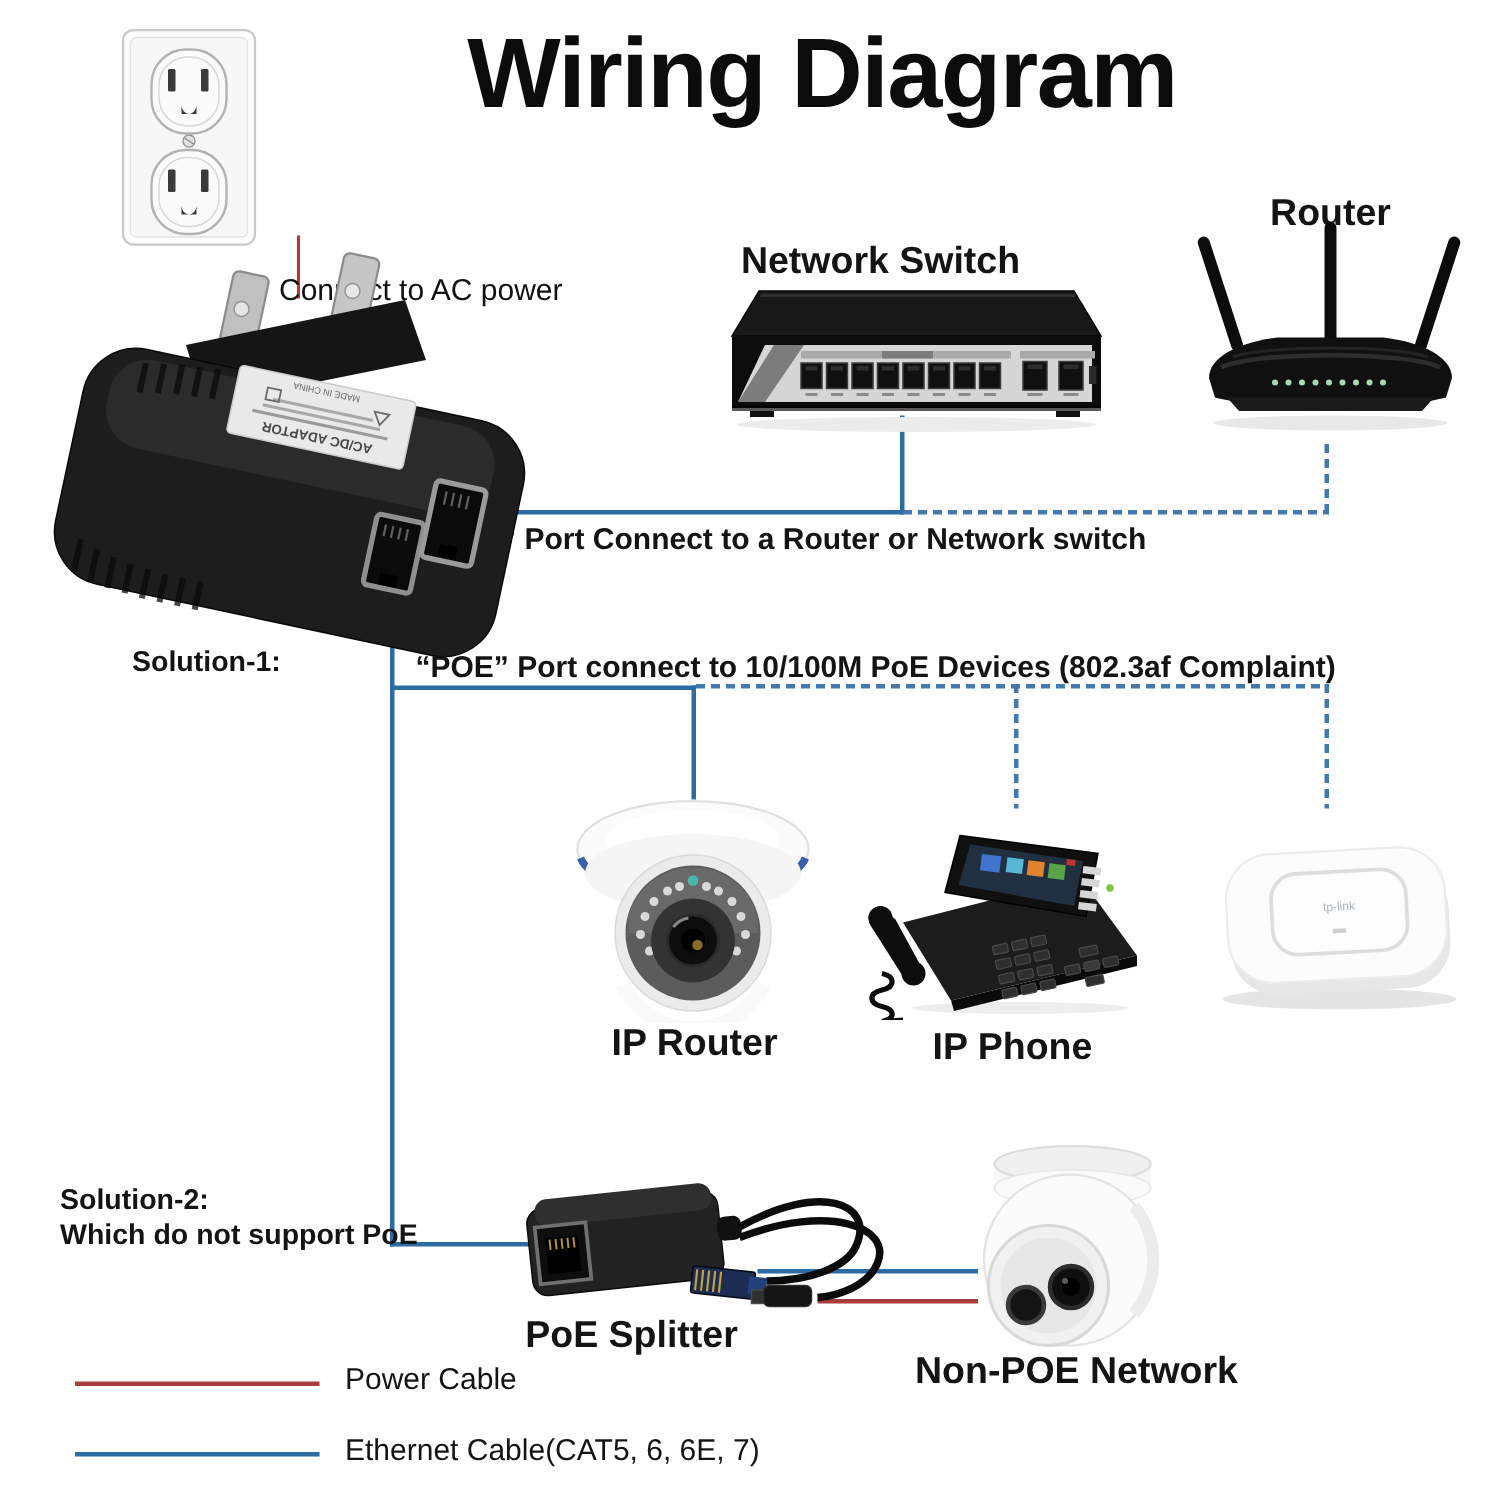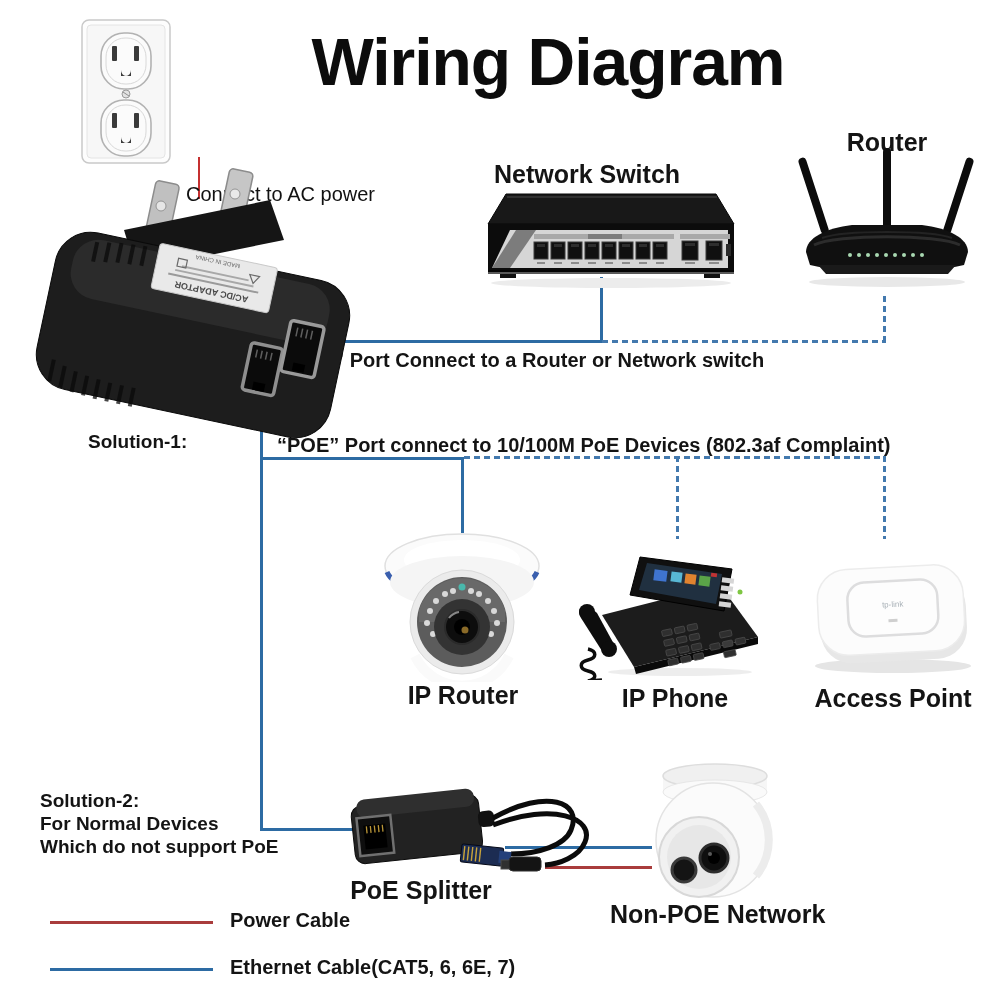--- a/index.html
+++ b/index.html
@@ -9,28 +9,28 @@
     --power-bright:#c53030;
     --text:#141414;
   }
   html,body{margin:0;padding:0;background:#fff;}
   #stage{
     position:relative;width:1000px;height:1000px;background:#ffffff;
     font-family:"Liberation Sans",sans-serif;color:var(--text);overflow:hidden;
   }
   .abs{position:absolute;}
   .title{
-    left:96px;right:0;top:24px;text-align:center;
+    left:96px;right:0;top:10px;text-align:center;
     font-size:66px;font-weight:700;letter-spacing:-1px;color:#0c0c0c;
   }
   .note{font-size:20px;font-weight:400;color:#111;}
   .callout{font-size:20px;font-weight:700;color:var(--text);white-space:nowrap;}
   .sol{font-size:19px;font-weight:700;line-height:23px;color:var(--text);}
   .devlabel{font-size:25px;font-weight:700;text-align:center;color:var(--text);white-space:nowrap;}
-  .legend-label{font-size:20px;font-weight:700;color:var(--text);}
+  .legend-label{font-size:20px;font-weight:400;color:var(--text);}
   .hline{position:absolute;height:3px;background:var(--ethernet);}
   .vline{position:absolute;width:3px;background:var(--ethernet);}
   .hdash{position:absolute;height:3px;background:repeating-linear-gradient(90deg,var(--ethernet-dash) 0 6px,transparent 6px 10px);}
   .vdash{position:absolute;width:3px;background:repeating-linear-gradient(180deg,var(--ethernet-dash) 0 6px,transparent 6px 10px);}
   .hred{position:absolute;height:3px;background:var(--power);}
   .vred{position:absolute;width:2px;background:var(--power-bright);}
   svg{display:block;}
 </style>
 </head>
 <body>
@@ -58,21 +58,20 @@
   <div class="abs title">Wiring Diagram</div>
   <div class="abs note" style="left:186px;top:183px;">Connect to AC power</div>
   <div class="abs callout" style="left:283px;top:349px;">“LAN” Port Connect to a Router or Network switch</div>
   <div class="abs callout" style="left:277px;top:434px;">“POE” Port connect to 10/100M PoE Devices (802.3af Complaint)</div>
 
   <div class="abs sol" style="left:40px;top:430px;margin-left:48px;">
     <div>Solution-1:</div>
   </div>
   <div class="abs sol" style="left:40px;top:789px;">
     <div>Solution-2:</div>
-    <div>For Normal Devices</div>
     <div>Which do not support PoE</div>
   </div>
 
   <svg class="abs" style="left:80px;top:18px;" width="92" height="147" viewBox="0 0 92 147">
     <rect x="2" y="2" width="88" height="143" rx="7" fill="#fdfdfd" stroke="#c9c9c9" stroke-width="1.5"></rect>
     <rect x="7" y="7" width="78" height="133" rx="4" fill="#f7f7f7" stroke="#e4e4e4"></rect>
     <g>
       <rect x="21" y="15" width="50" height="56" rx="23" fill="#fbfbfb" stroke="#b2b2b2" stroke-width="1.6"></rect>
       <rect x="26" y="20" width="40" height="46" rx="19" fill="none" stroke="#d8d8d8"></rect>
       <rect x="32" y="28" width="5" height="15" rx="1" fill="#3a3a3a"></rect>
@@ -322,21 +321,20 @@
   <svg class="abs" style="left:798px;top:553px;" width="190" height="126" viewBox="0 0 190 126">
     <ellipse cx="95" cy="113" rx="78" ry="7" fill="#e5e5e5"></ellipse>
     <g transform="rotate(-3 95 58)">
       <rect x="22" y="26" width="146" height="82" rx="30" fill="#e7e7e7"></rect>
       <rect x="20" y="14" width="146" height="86" rx="30" fill="#fcfcfc" stroke="#ececec" stroke-width="1.5"></rect>
       <rect x="50" y="28" width="90" height="54" rx="17" fill="#fdfdfd" stroke="#ddddde" stroke-width="2.5"></rect>
       <text x="95" y="54" text-anchor="middle" font-size="8" fill="#aab2b8" font-family="Liberation Sans, sans-serif">tp-link</text>
       <rect x="90" y="66" width="9" height="3" fill="#cfcfcf"></rect>
     </g>
   </svg>
-  <div class="abs devlabel" style="left:798px;top:684px;width:190px;">Access Point</div>
 
   <svg class="abs" style="left:343px;top:770px;" width="312" height="112" viewBox="0 0 312 112">
     <g transform="rotate(-6 75 60)">
       <rect x="10" y="30" width="128" height="58" rx="10" fill="#222222" stroke="#0c0c0c"></rect>
       <rect x="16" y="24" width="118" height="18" rx="8" fill="#2f2f2f"></rect>
       <g>
         <rect x="15" y="42" width="34" height="38" fill="#0e0e0e" stroke="#707070" stroke-width="2.5"></rect>
         <rect x="21" y="50" width="22" height="24" fill="#000"></rect>
         <g stroke="#b99537" stroke-width="1.3">
           <line x1="24" y1="51" x2="24" y2="58"></line>

